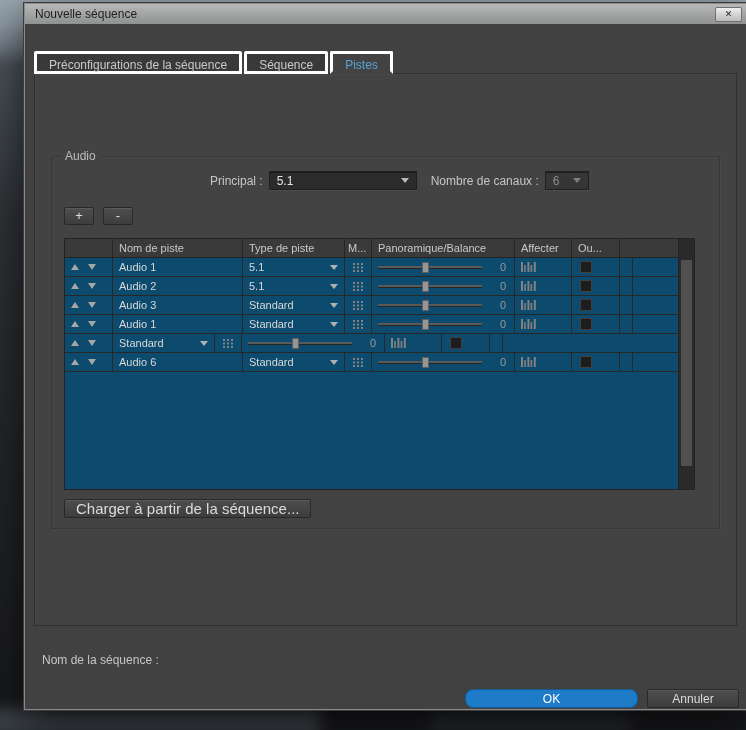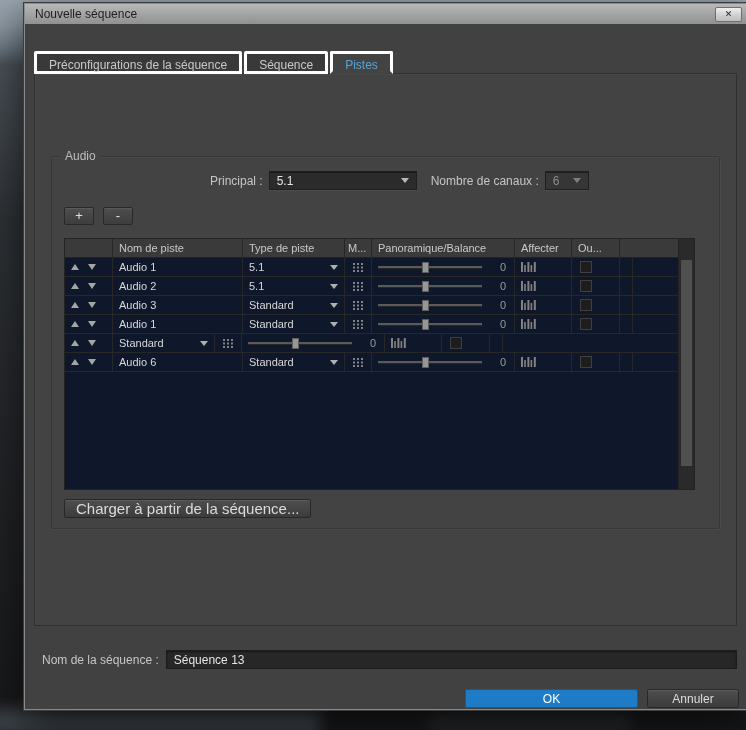--- a/index.html
+++ b/index.html
@@ -71,21 +71,21 @@
   .dd.disabled { color:#8d8d8d; background:#363636; }
   .dd.disabled .dd-caret { border-top-color:#7e7e7e; }
 
   .addremove { position:absolute; left:12px; top:50px; display:flex; gap:9px; }
   .small-btn { width:30px; height:18px; background:linear-gradient(#4e4e4e,#3d3d3d);
     border:1px solid #292929; border-radius:2px; color:#e0e0e0; font-size:13px; line-height:16px;
     text-align:center; box-shadow:inset 0 1px 0 rgba(255,255,255,.08); cursor:default; }
 
   
   .track-table { position:absolute; left:12px; top:81px; width:631px; height:252px;
-    background:#0f172a; border:1px solid #232323; display:flex; }
+    background:#0c4a6e; border:1px solid #232323; display:flex; }
   .table-main { flex:1; display:flex; flex-direction:column; overflow:hidden; }
   .table-header { display:flex; height:19px; background:#3a3a3a; border-bottom:1px solid #232323; flex:none; }
   .hcell { font-size:11px; color:#c9c9c9; line-height:18px; padding:0 6px;
     border-right:1px solid #272727; overflow:hidden; white-space:nowrap; flex:none; }
   .col-move{width:48px} .col-name{width:130px} .col-type{width:102px}
   .col-mute{width:27px; padding-left:3px; padding-right:3px;}
   .col-pan{width:143px} .col-assign{width:57px} .col-open{width:48px}
   .col-spacer{flex:1; border-right:none;}
 
   .row { display:flex; height:19px; border-bottom:1px solid #272727; flex:none; }
@@ -117,21 +117,21 @@
 
   
   .name-row { position:absolute; left:17px; right:9px; top:646px; height:19px;
     display:flex; align-items:center; font-size:12px; color:#c6c6c6; }
   .name-row .lbl { margin-right:7px; white-space:nowrap; }
   .name-input { flex:1; height:19px; background:#272727; border:1px solid #1c1c1c;
     box-shadow:inset 0 1px 2px rgba(0,0,0,.45); color:#e4e4e4; font-size:12px;
     padding:0 7px; font-family:inherit; outline:none; }
 
   .ok-btn { position:absolute; top:685px; left:440px; width:173px; height:19px;
-    background:var(--ok-blue); border:1px solid #155a93; border-radius:2px; color:#fff;
+    background:var(--ok-blue); border:1px solid #155a93; border-radius:8px; color:#fff;
     font-size:12px; display:flex; align-items:center; justify-content:center; cursor:default; }
   .cancel-btn { position:absolute; top:685px; left:622px; width:92px; padding:0; justify-content:center; font-size:12px; }
 </style>
 </head>
 <body>
 
 <div class="bg"></div>
 <div class="bg-blob-left"></div>
 <div class="bg-blob-mid"></div>
 <div class="bg-blob-right"></div>
@@ -486,18 +486,17 @@
         </div>
       </div>
 
       <div class="btn load-btn">Charger à partir de la séquence...</div>
     </div>
 
   </div>
 
   <div class="name-row">
     <span class="lbl">Nom de la séquence :</span>
-    <input class="name-input" type="text" value="Séquence 13" style="">
   </div>
 
   <div class="ok-btn">OK</div>
   <div class="btn cancel-btn">Annuler</div>
 </div>
 
 </body></html>

